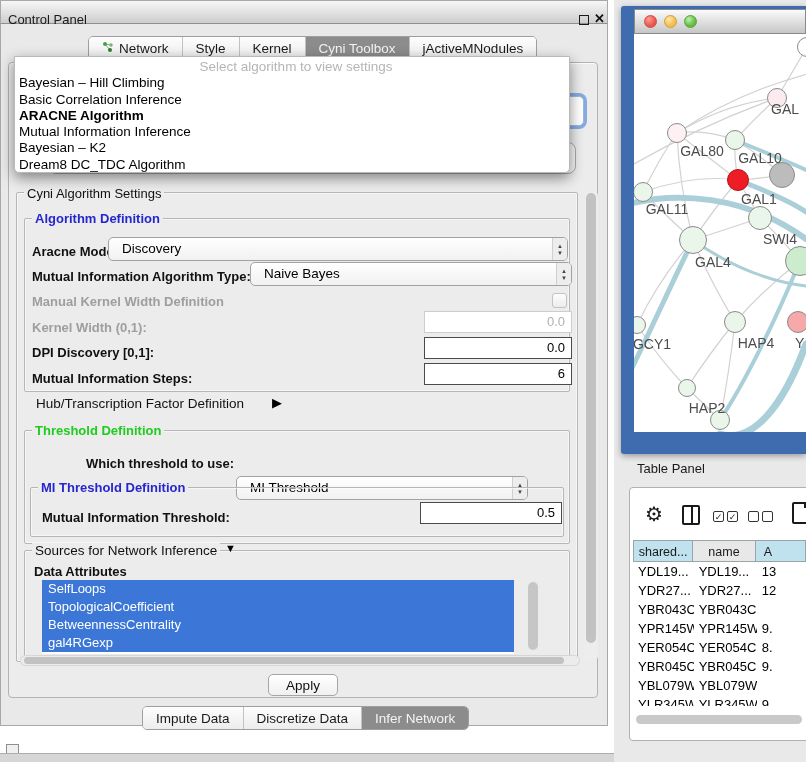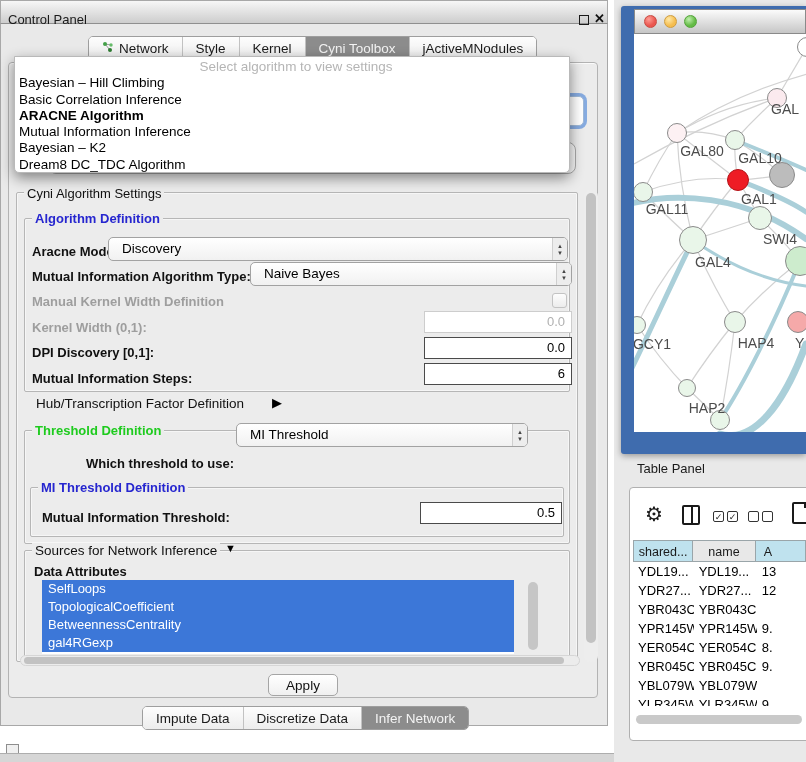--- a/index.html
+++ b/index.html
@@ -201,21 +201,21 @@
   <span class="abs lbl" style="left:32px; top:371px;">Mutual Information Steps:</span>
   <div class="abs field strong" style="left:424px; top:363px; width:148px; height:22px;">6</div>
 
   <span class="abs" style="left:36px; top:396px; font-size:13.5px; color:#111;">Hub/Transcription Factor Definition</span>
   <span class="abs" style="left:272px; top:395px; font-size:13px; color:#000;">▶</span>
 
   <div class="abs groupbox" style="left:24px; top:430px; width:546px; height:114px;"></div>
   <span class="grouptitle gt-green" style="left:32px; top:423px;">Threshold Definition</span>
 
   <span class="abs lbl" style="left:86px; top:456px;">Which threshold to use:</span>
-  <div class="abs combo" style="left:236px; top:423px; width:292px; height:24px;">
+  <div class="abs combo" style="left:236px; top:476px; width:292px; height:24px;">
     <span class="val">MI Threshold</span>
     <span class="stepper">
         <span>▲</span>
         <span>▼</span>
       </span>
   </div>
 
   <div class="abs groupbox" style="left:30px; top:487px; width:534px; height:50px;"></div>
   <span class="grouptitle gt-blue" style="left:38px; top:480px;">MI Threshold Definition</span>
   <span class="abs lbl" style="left:42px; top:510px;">Mutual Information Threshold:</span>

